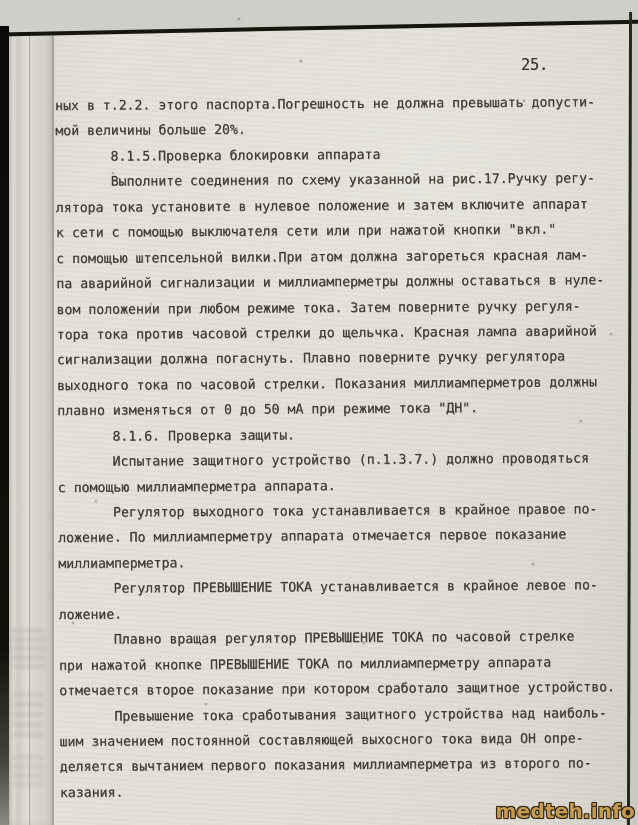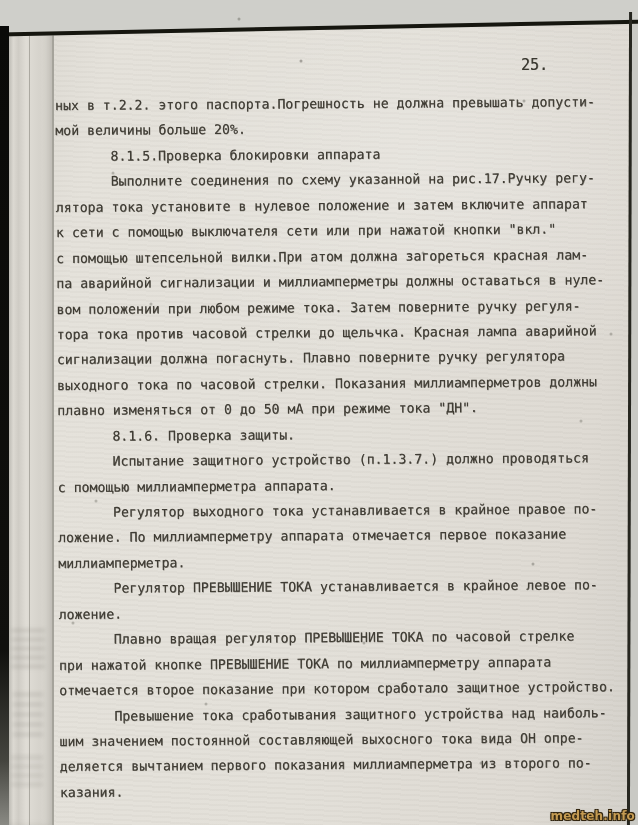--- a/index.html
+++ b/index.html
@@ -57,21 +57,21 @@
       300px 60px 0 0.5px rgba(70,68,60,0.4), 523px 100px 0 0.5px rgba(70,68,60,0.35),
       150px 303px 0 0.5px rgba(70,68,60,0.3), 422px 252px 0 0.5px rgba(70,68,60,0.4),
       95px 500px 0 0.5px rgba(70,68,60,0.3), 363px 642px 0 0.5px rgba(70,68,60,0.35),
       580px 420px 0 0.5px rgba(70,68,60,0.3), 205px 703px 0 0.5px rgba(70,68,60,0.3),
       480px 762px 0 0.5px rgba(70,68,60,0.35),557px 205px 0 0.5px rgba(70,68,60,0.3),
       112px 172px 0 0.5px rgba(70,68,60,0.3), 252px 433px 0 0.5px rgba(70,68,60,0.3),
       532px 563px 0 0.5px rgba(70,68,60,0.35),72px 622px 0 0.5px rgba(70,68,60,0.3),
       610px 333px 0 0.5px rgba(70,68,60,0.3), 238px 18px 0 0.5px rgba(70,68,60,0.35);}
 
   .watermark{position:absolute;right:3px;bottom:2px;z-index:9;
-    font-family:"DejaVu Sans","Liberation Sans",sans-serif;font-weight:bold;font-size:12px;letter-spacing:0.2px;
+    font-family:"DejaVu Sans","Liberation Sans",sans-serif;font-weight:bold;font-size:20px;letter-spacing:0.2px;
     color:#c59b52;
     text-shadow:-1px -1px 0 #32250f,1px -1px 0 #32250f,-1px 1px 0 #32250f,1px 1px 0 #32250f,0 0 2px #32250f;}
 </style>
 </head>
 <body>
 
 <div class="scan">
   <div class="page"></div>
   <div class="gutter">
     <div class="gutter-crease"></div>

